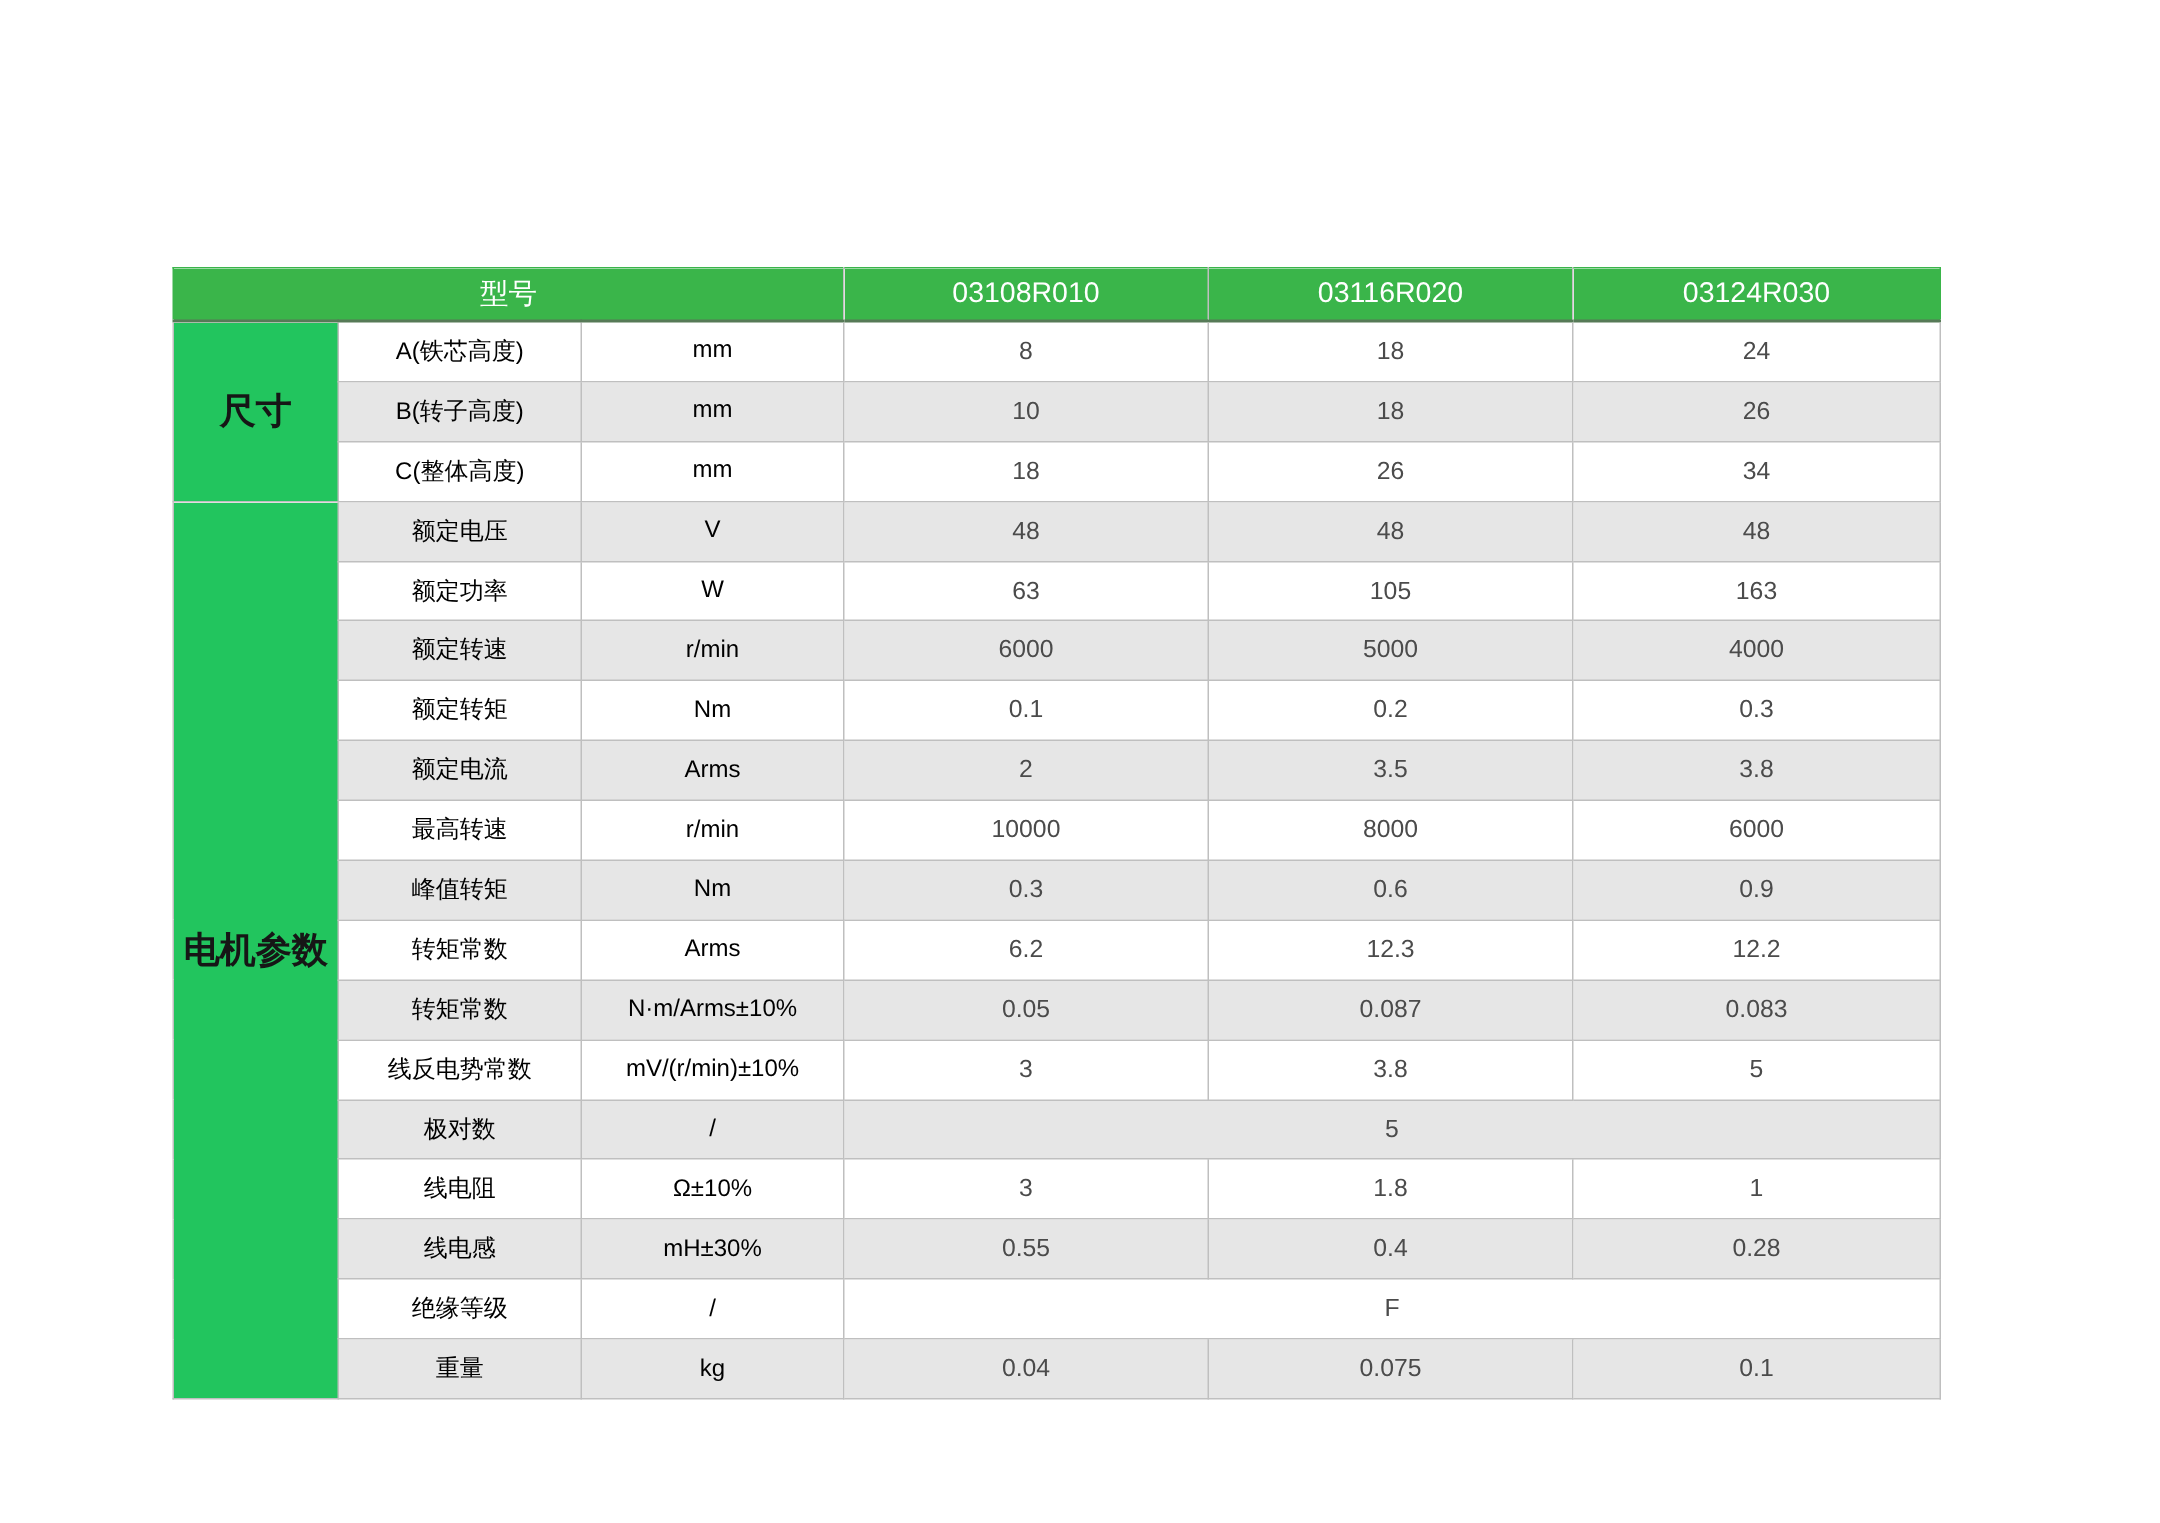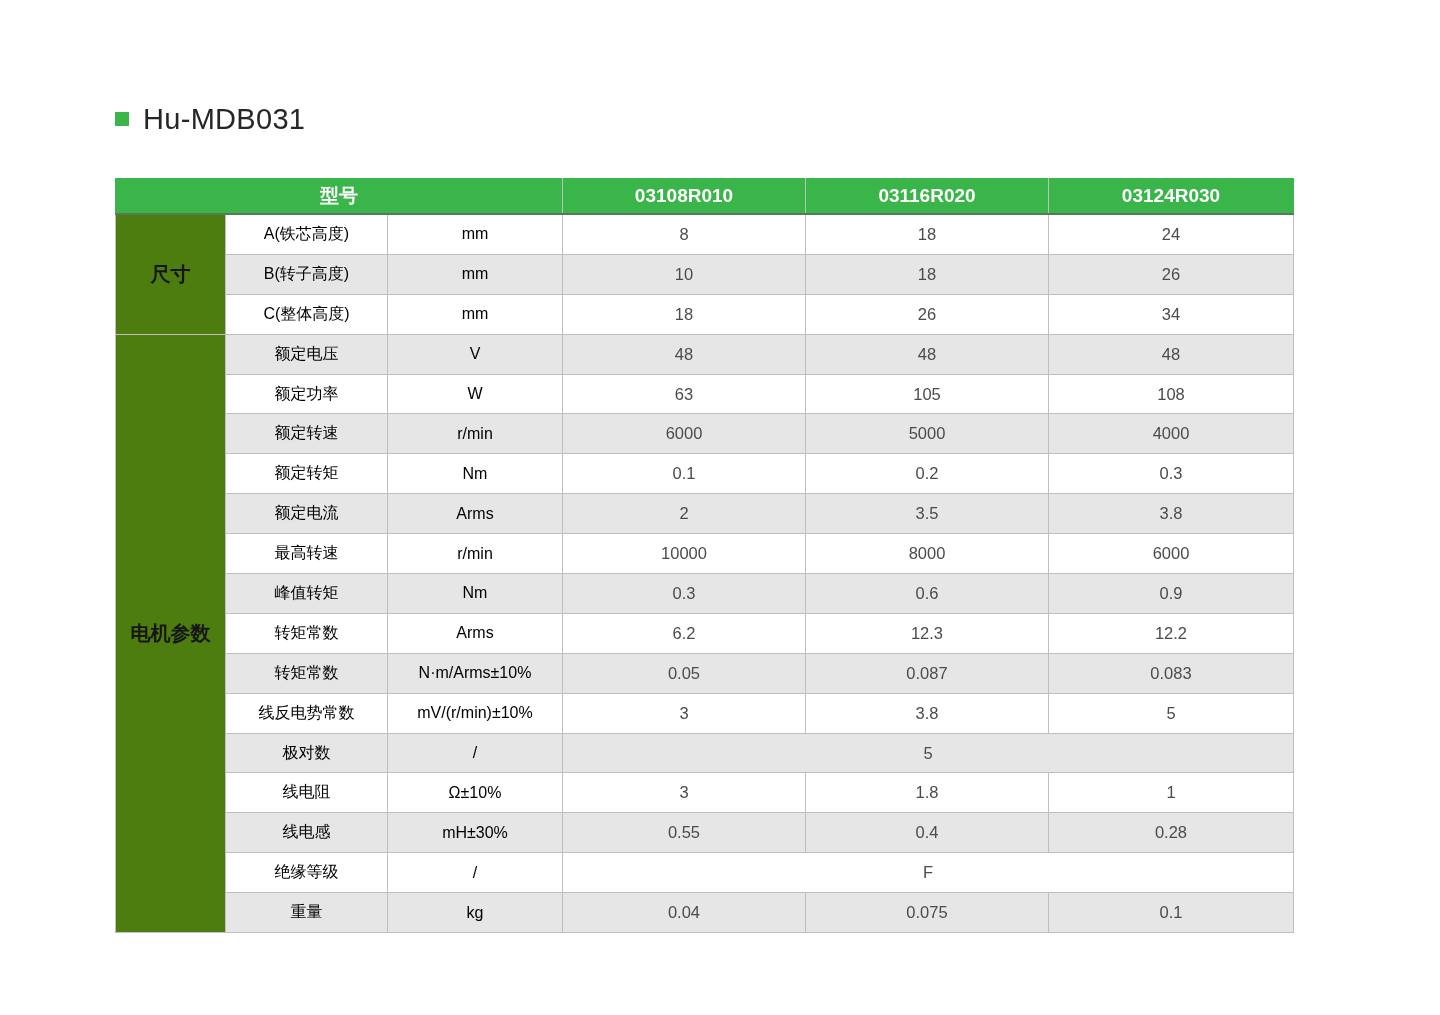--- a/index.html
+++ b/index.html
@@ -27,44 +27,40 @@
     position: absolute; left: 115px; top: 178px;
     width: 1178px; border-collapse: collapse; table-layout: fixed;
   }
   .spec th, .spec td {
     border: 1px solid #bfbfbf;
     padding: 0; text-align: center; vertical-align: middle;
     overflow: hidden; white-space: nowrap;
   }
   .spec thead th {
     background: #3ab54a; color: #ffffff;
-    font-size: 19px; font-weight: bold;
+    font-size: 19px; font-weight: normal;
     height: 34px;
     border-color: #bfbfbf;
     border-top-color: #3ab54a;
     border-bottom: 2px solid #567a57;
   }
   .spec thead th.edge-l { border-left-color: #3ab54a; }
   .spec thead th.edge-r { border-right-color: #3ab54a; margin-top: 24px; }
   .spec tbody td { height: 38.9px; font-size: 16.5px; color: #4b4b4b; background: #ffffff; }
   .spec tbody tr.g td { background: #e6e6e6; }
   .spec td.glabel, .spec tbody tr.g td.glabel {
-    background: #4d7c0f; font-weight: bold; color: #161616; font-size: 20px;
+    background: #22c55e; font-weight: bold; color: #161616; font-size: 24px;
   }
   .spec td.name, .spec td.unit { font-size: 16px; color: #000000; }
 </style>
 </head>
 <body>
 
 <div class="canvas">
 
-  <div class="title-row">
-    <span class="bullet"></span>
-    <span class="title">Hu-MDB031</span>
-  </div>
 
   <table class="spec">
     <colgroup>
       <col style="width:110px">
         <col style="width:162px">
         <col style="width:175px">
       <col style="width:243px">
         <col style="width:243px">
         <col style="width:245px">
     </colgroup>
@@ -107,21 +103,21 @@
         <td class="unit">V</td>
         <td class="val">48</td>
         <td class="val">48</td>
         <td class="val">48</td>
       </tr>
       <tr>
         <td class="name">额定功率</td>
         <td class="unit">W</td>
         <td class="val">63</td>
         <td class="val">105</td>
-        <td class="val">108</td>
+        <td class="val">163</td>
       </tr>
       <tr class="g">
         <td class="name">额定转速</td>
         <td class="unit">r/min</td>
         <td class="val">6000</td>
         <td class="val">5000</td>
         <td class="val">4000</td>
       </tr>
       <tr>
         <td class="name">额定转矩</td>

